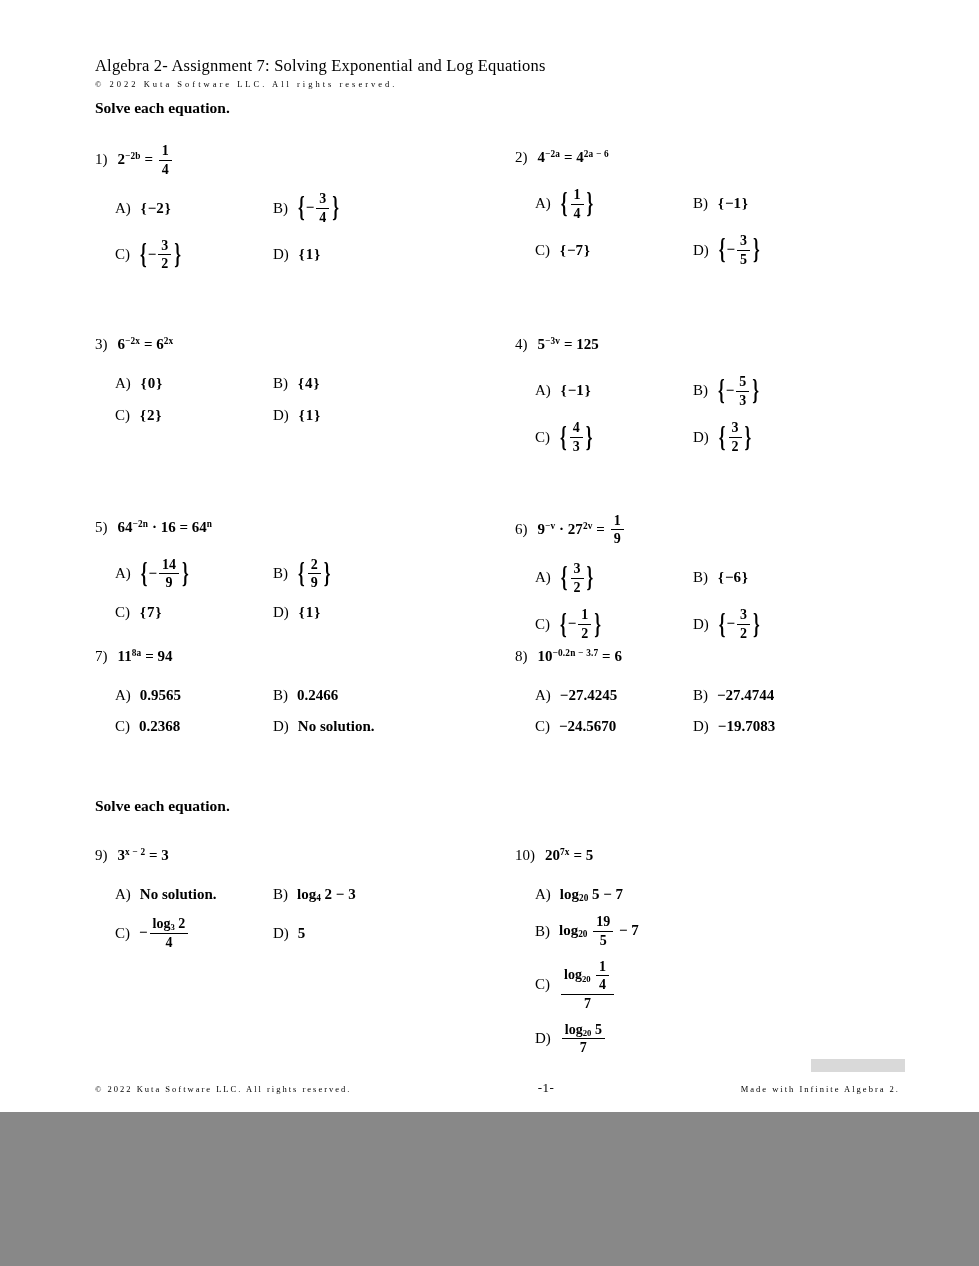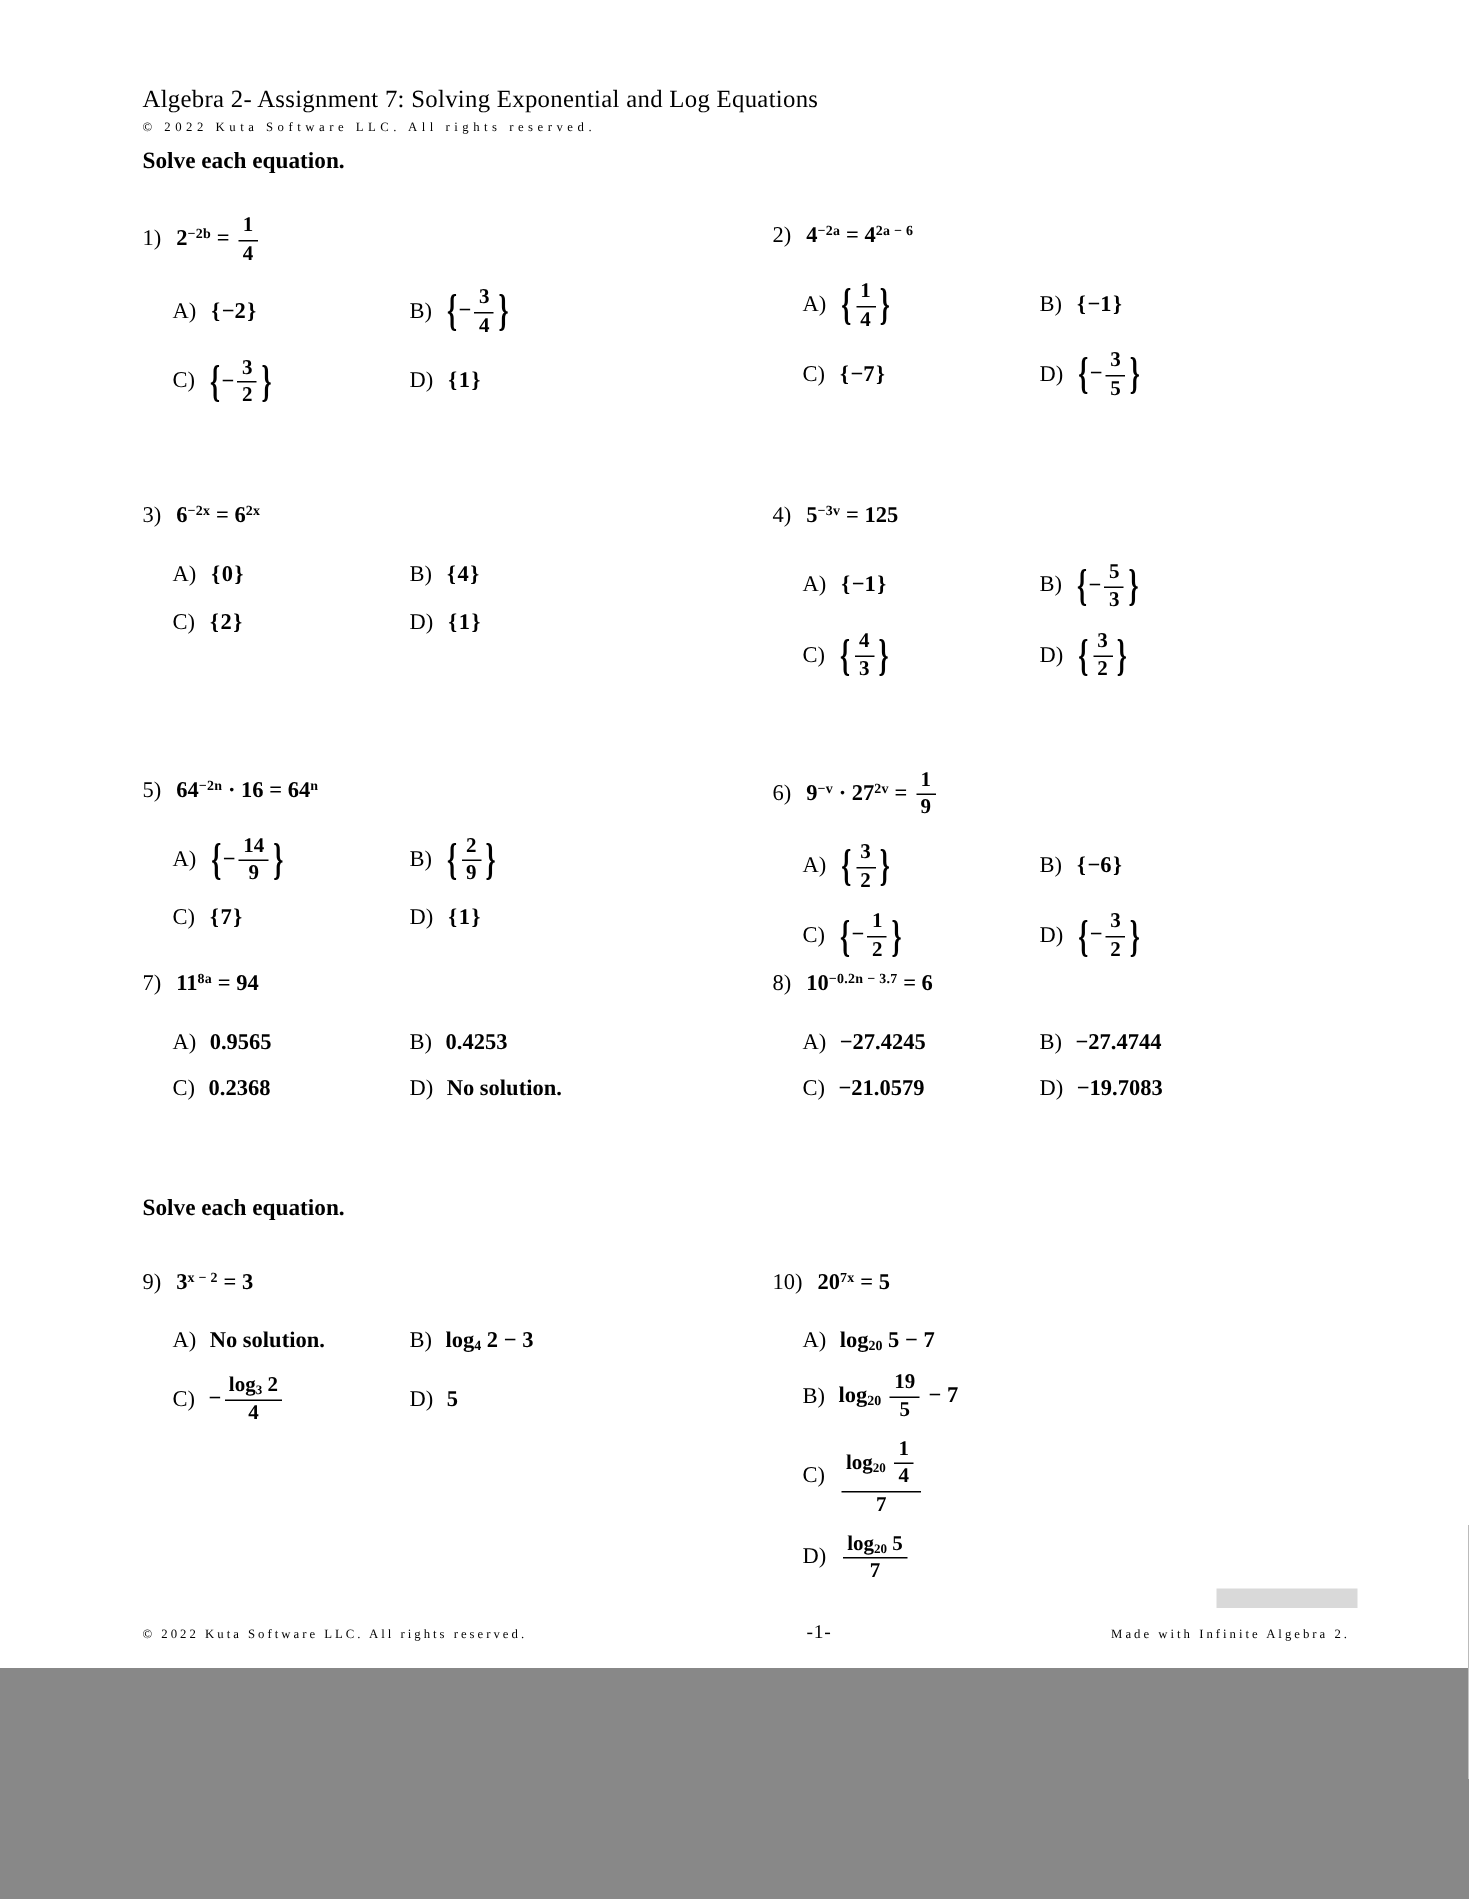--- a/index.html
+++ b/index.html
@@ -256,21 +256,21 @@
               <span class="pnum">7)</span>
               <span class="math">11<sup>8a</sup> = 94</span>
             </div>
             <div class="choices">
               <div class="choice">
                 <span class="clabel">A)</span>
                 <span class="math">0.9565</span>
               </div>
               <div class="choice">
                 <span class="clabel">B)</span>
-                <span class="math">0.4253</span>
+                <span class="math">0.2466</span>
               </div>
               <div class="choice">
                 <span class="clabel">C)</span>
                 <span class="math">0.2368</span>
               </div>
               <div class="choice">
                 <span class="clabel">D)</span>
                 <span class="math">No solution.</span>
               </div>
             </div>
@@ -284,21 +284,21 @@
               <div class="choice">
                 <span class="clabel">A)</span>
                 <span class="math">−27.4245</span>
               </div>
               <div class="choice">
                 <span class="clabel">B)</span>
                 <span class="math">−27.4744</span>
               </div>
               <div class="choice">
                 <span class="clabel">C)</span>
-                <span class="math">−21.0579</span>
+                <span class="math">−24.5670</span>
               </div>
               <div class="choice">
                 <span class="clabel">D)</span>
                 <span class="math">−19.7083</span>
               </div>
             </div>
           </div>
         </div>
       </section>
       <section class="section">

